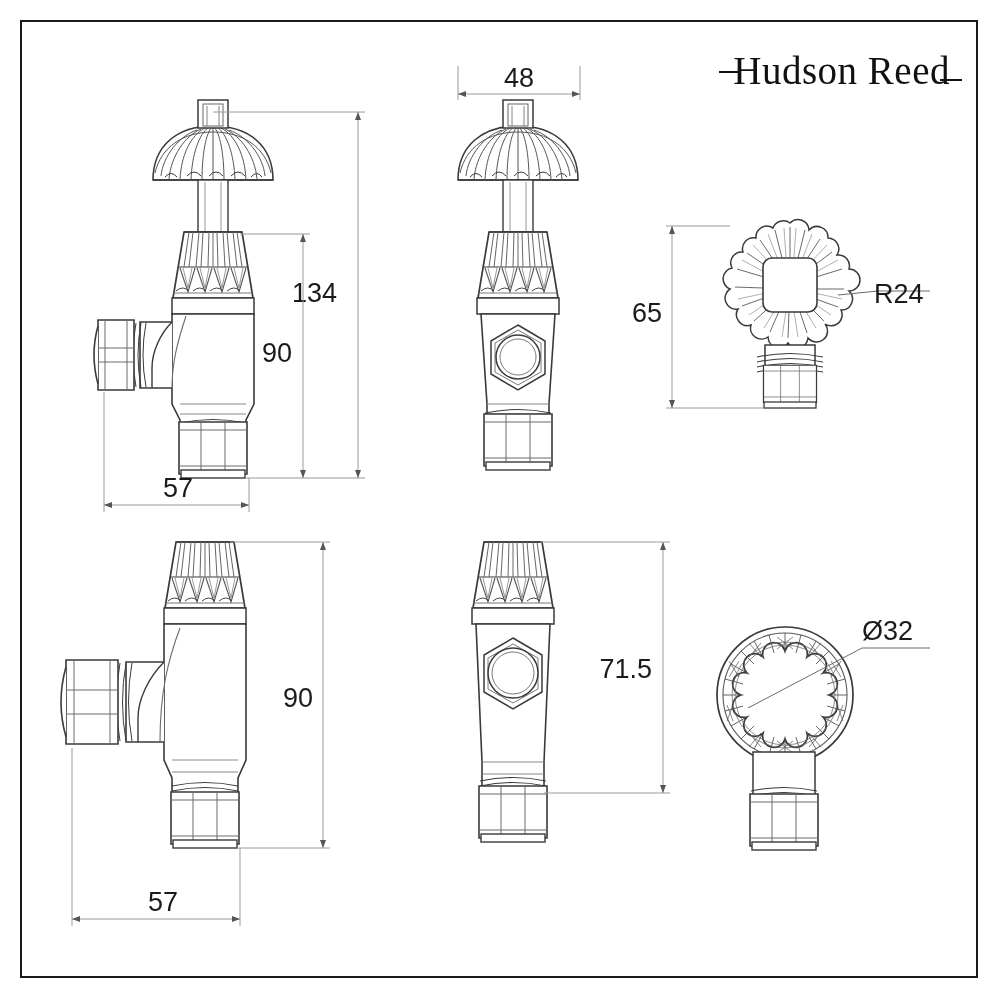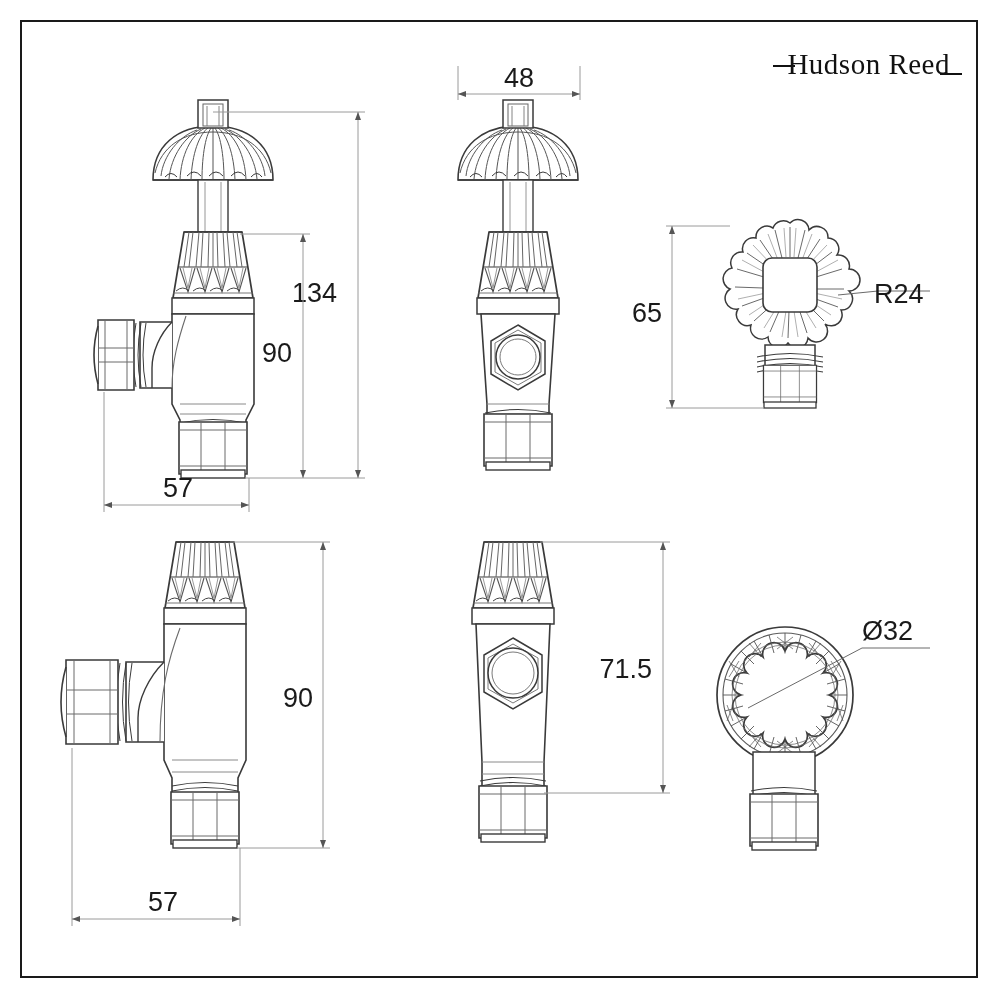--- a/index.html
+++ b/index.html
@@ -37,21 +37,21 @@
   }
   #brand .rule-left, #brand .rule-right {
     height: 2px;
     background: #111111;
     width: 22px;
   }
   #brand .rule-left { margin-right: -8px; position: relative; top: 1px; }
   #brand .rule-right { margin-left: -10px; position: relative; top: 9px; }
   #brand .word {
     font-family: "Liberation Serif", serif;
-    font-size: 29px;
+    font-size: 39px;
     letter-spacing: 0.5px;
     white-space: nowrap;
     text-align: right;
   }
   svg.art {
     position: absolute;
     left: 0;
     top: 0;
     width: 1000px;
     height: 1000px;

